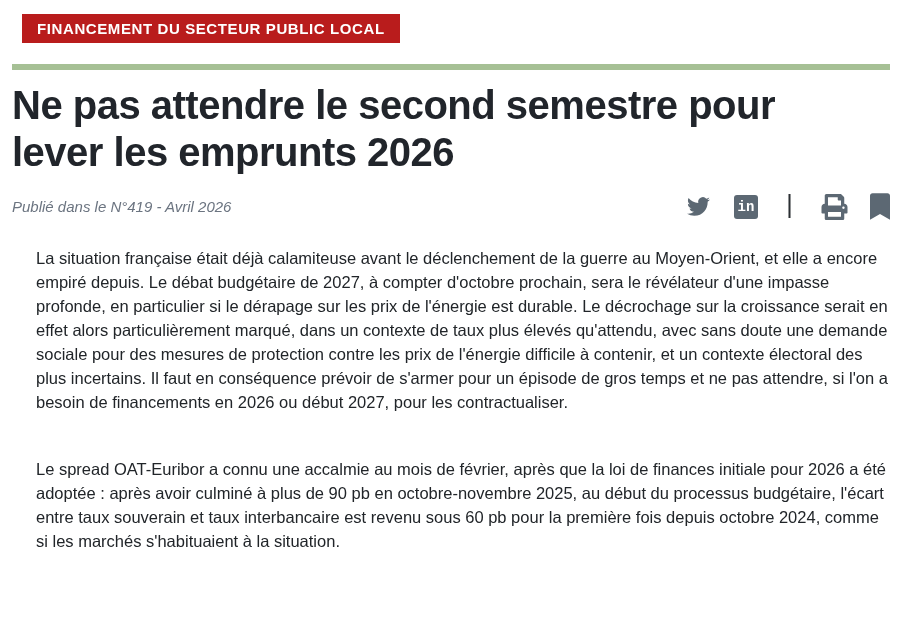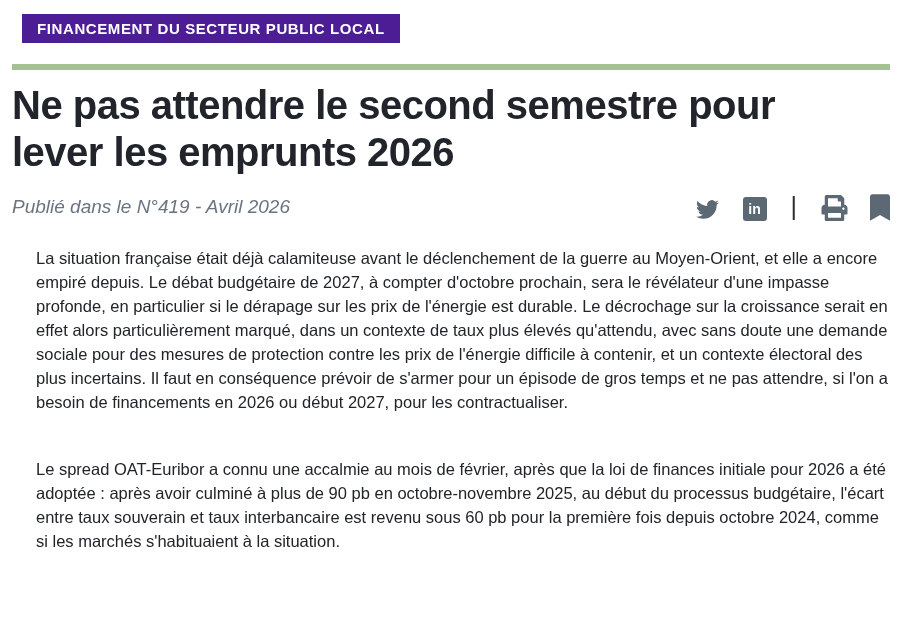--- a/index.html
+++ b/index.html
@@ -9,21 +9,21 @@
     font-family: "Liberation Sans", "DejaVu Sans", sans-serif;
     color: #212529;
     overflow: hidden;
   }
   .page { padding: 14px 18px 0 12px; }
 
   
   .banner {
     display: inline-block;
     margin-left: 10px;
-    background: #4c1d95;
+    background: #b91c1c;
     color: #ffffff;
     font-size: 15px;
     font-weight: bold;
     letter-spacing: 0.6px;
     line-height: 29px;
     padding: 0 15px;
     cursor: pointer;
   }
 
   
@@ -48,27 +48,28 @@
   
   .meta-row {
     margin-top: 16px;
     width: 878px;
     display: flex;
     align-items: center;
     justify-content: space-between;
   }
   .meta {
     font-style: italic;
-    font-size: 19px;
+    font-size: 15px;
     color: #6B7480;
   }
   .share {
     display: flex;
-    align-items: flex-end;
+    align-items: center;
     gap: 22px;
+    font-family: Liberation Mono, monospace;
   }
   .share .icon-btn { cursor: pointer; display: flex; align-items: center; }
   .share svg { display: block; }
   .linkedin-box {
     width: 24px; height: 24px;
     background: #5C6873;
     border-radius: 3px;
     color: #fff;
     font-size: 14px;
     font-weight: bold;

